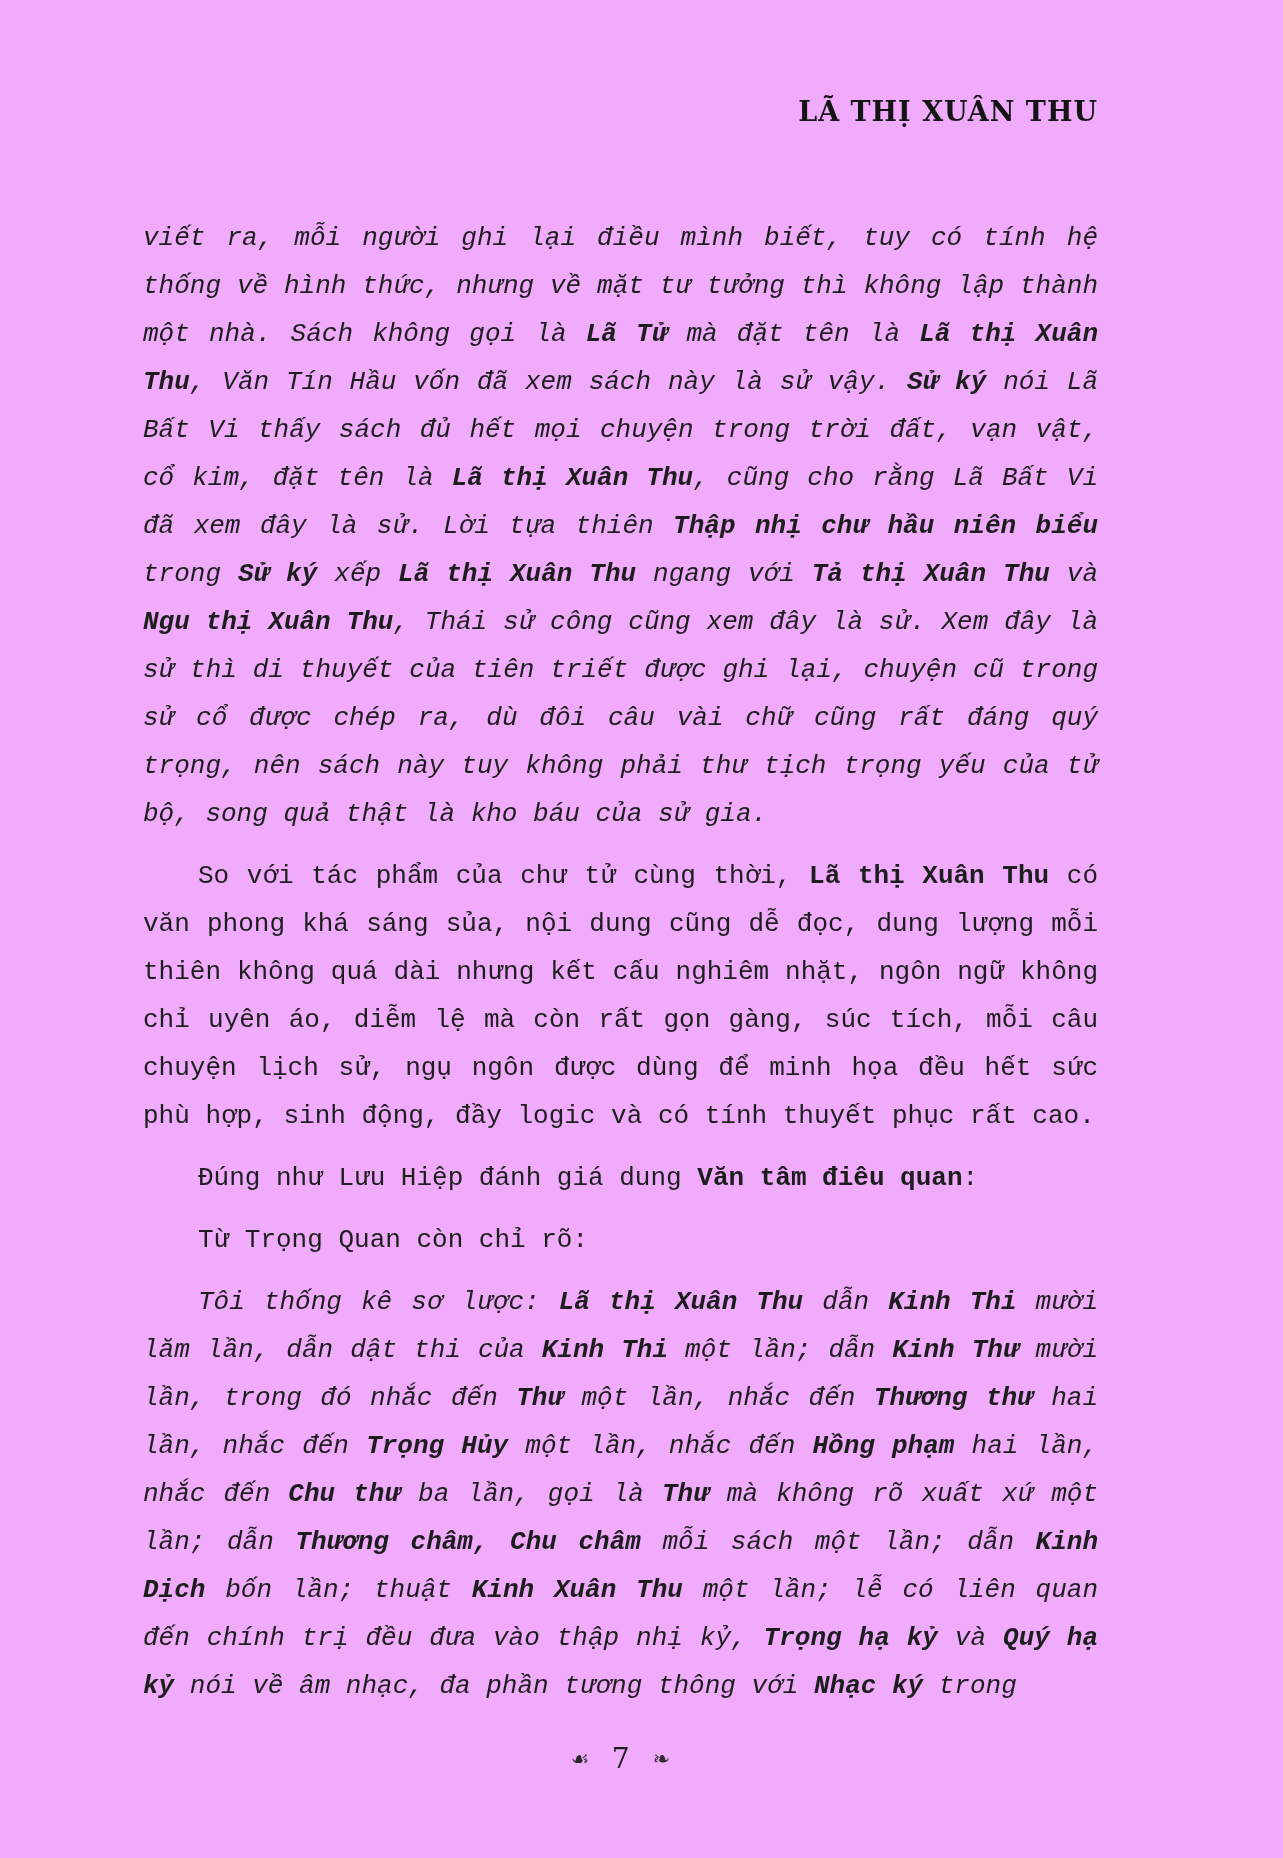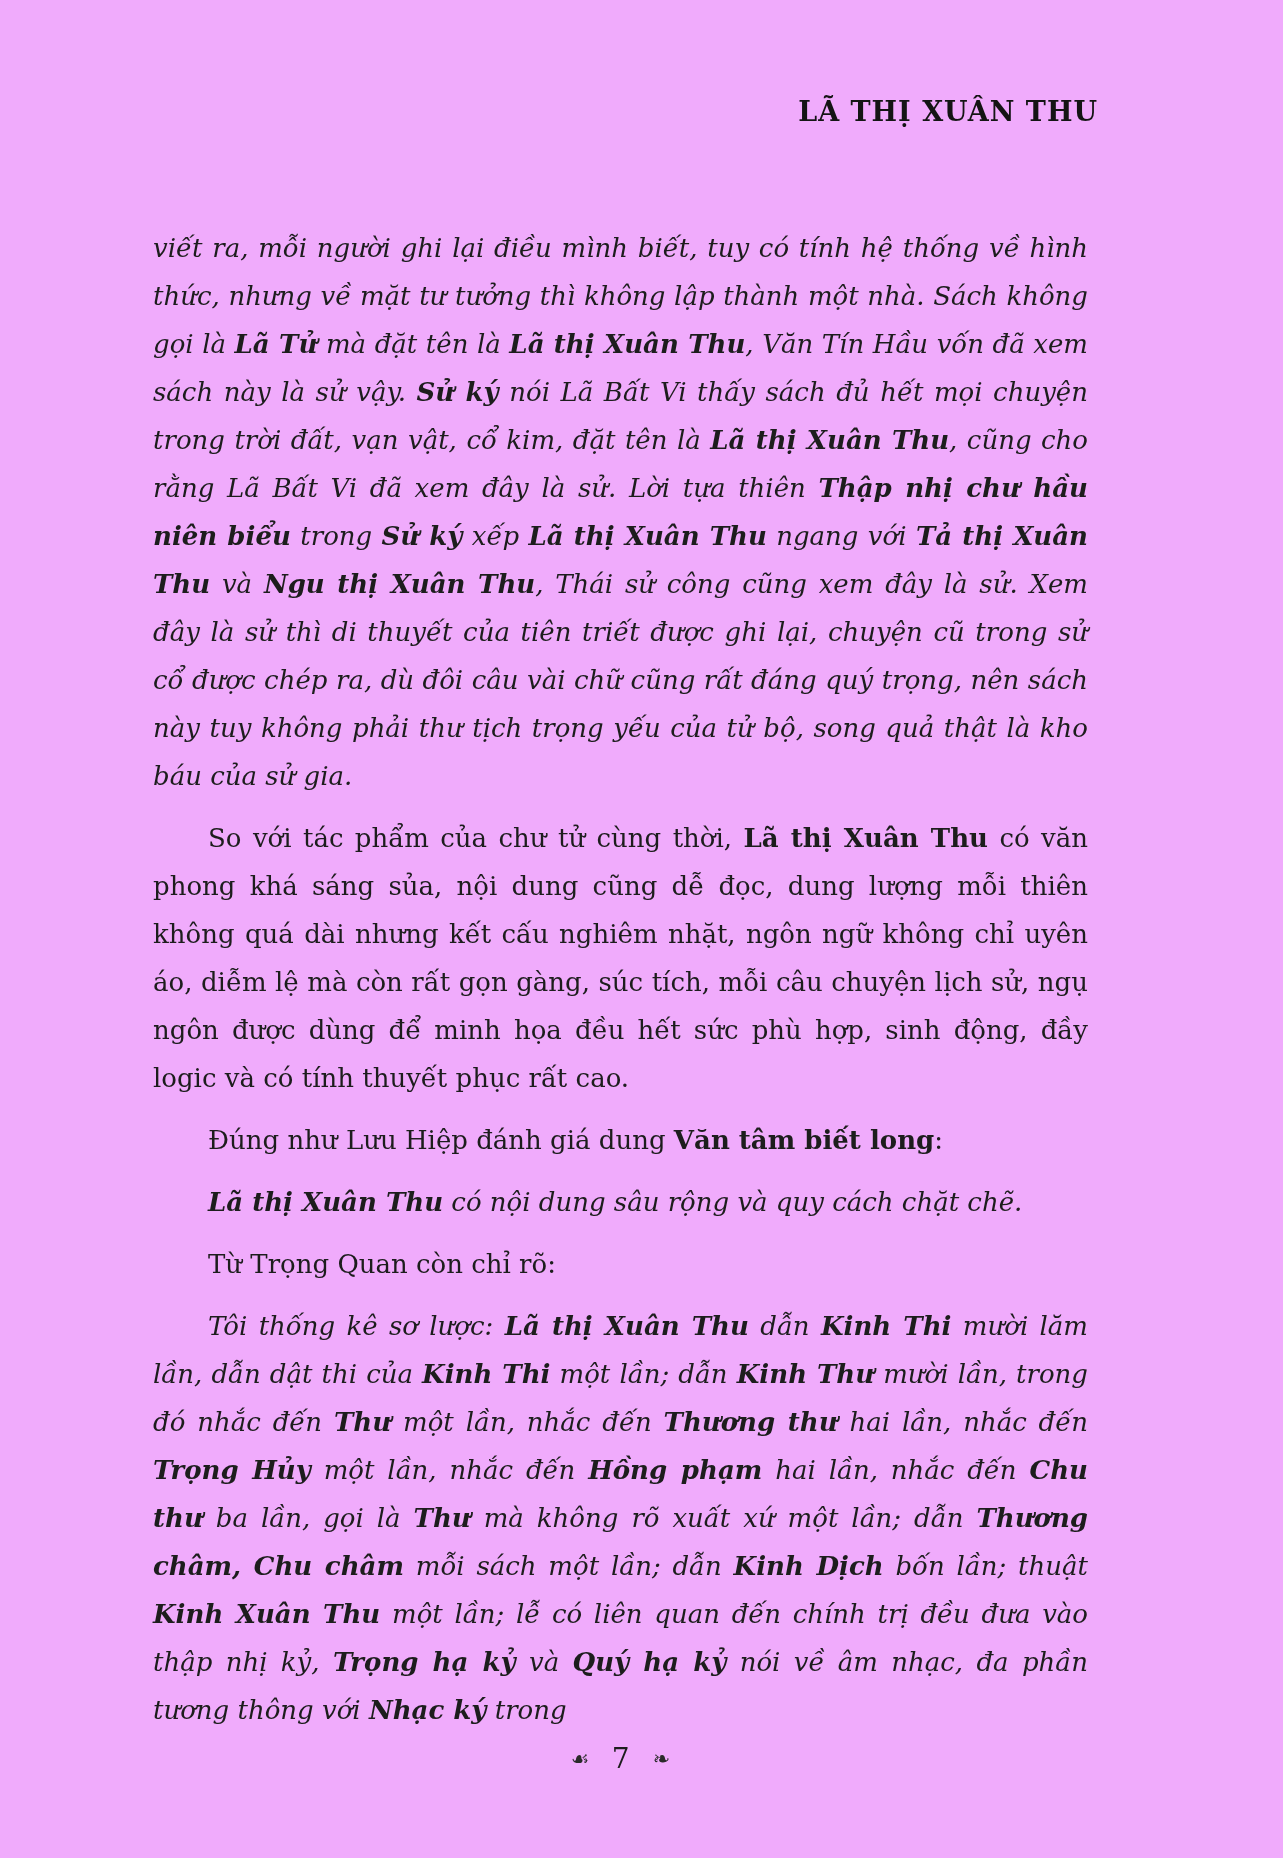--- a/index.html
+++ b/index.html
@@ -32,21 +32,22 @@
   .body-text {
     position: absolute;
     top: 214px;
     left: 143px;
     width: 955px;
     font-size: 26px;
     line-height: 48px;
     text-align: justify;
   }
   .body-text p {
-    margin: 10px;
+    margin: 0;
+    font-family: Liberation Mono, monospace;
   }
   .body-text p + p {
     margin-top: 14px;
   }
   p.italic { font-style: italic; }
   p.indent { text-indent: 55px; }
   .page-footer {
     position: absolute;
     top: 1742px;
     left: 143px;
@@ -72,22 +73,21 @@
 </head>
 <body>
 
 <div class="page">
 
   <div class="running-head">LÃ THỊ XUÂN THU</div>
 
   <div class="body-text">
     <p class="italic"><span>viết ra, mỗi người ghi lại điều mình biết, tuy có tính hệ thống về hình thức, nhưng về mặt tư tưởng thì không lập thành một nhà. Sách không gọi là </span><b>Lã Tử</b><span> mà đặt tên là </span><b>Lã thị Xuân Thu</b><span>, Văn Tín Hầu vốn đã xem sách này là sử vậy. </span><b>Sử ký</b><span> nói Lã Bất Vi thấy sách đủ hết mọi chuyện trong trời đất, vạn vật, cổ kim, đặt tên là </span><b>Lã thị Xuân Thu</b><span>, cũng cho rằng Lã Bất Vi đã xem đây là sử. Lời tựa thiên </span><b>Thập nhị chư hầu niên biểu</b><span> trong </span><b>Sử ký</b><span> xếp </span><b>Lã thị Xuân Thu</b><span> ngang với </span><b>Tả thị Xuân Thu</b><span> và </span><b>Ngu thị Xuân Thu</b><span>, Thái sử công cũng xem đây là sử. Xem đây là sử thì di thuyết của tiên triết được ghi lại, chuyện cũ trong sử cổ được chép ra, dù đôi câu vài chữ cũng rất đáng quý trọng, nên sách này tuy không phải thư tịch trọng yếu của tử bộ, song quả thật là kho báu của sử gia.</span></p>
     <p class="indent"><span>So với tác phẩm của chư tử cùng thời, </span><b>Lã thị Xuân Thu</b><span> có văn phong khá sáng sủa, nội dung cũng dễ đọc, dung lượng mỗi thiên không quá dài nhưng kết cấu nghiêm nhặt, ngôn ngữ không chỉ uyên áo, diễm lệ mà còn rất gọn gàng, súc tích, mỗi câu chuyện lịch sử, ngụ ngôn được dùng để minh họa đều hết sức phù hợp, sinh động, đầy logic và có tính thuyết phục rất cao.</span></p>
-    <p class="indent"><span>Đúng như Lưu Hiệp đánh giá dung </span><b>Văn tâm biết long</b><span>:</span></p>
-    <p class="italic indent"><b>Lã thị Xuân Thu</b><span> có nội dung sâu rộng và quy cách chặt chẽ.</span></p>
+    <p class="indent"><span>Đúng như Lưu Hiệp đánh giá dung </span><b>Văn tâm điêu quan</b><span>:</span></p>
     <p class="indent"><span>Từ Trọng Quan còn chỉ rõ:</span></p>
     <p class="italic indent"><span>Tôi thống kê sơ lược: </span><b>Lã thị Xuân Thu</b><span> dẫn </span><b>Kinh Thi</b><span> mười lăm lần, dẫn dật thi của </span><b>Kinh Thi</b><span> một lần; dẫn </span><b>Kinh Thư</b><span> mười lần, trong đó nhắc đến </span><b>Thư</b><span> một lần, nhắc đến </span><b>Thương thư</b><span> hai lần, nhắc đến </span><b>Trọng Hủy</b><span> một lần, nhắc đến </span><b>Hồng phạm</b><span> hai lần, nhắc đến </span><b>Chu thư</b><span> ba lần, gọi là </span><b>Thư</b><span> mà không rõ xuất xứ một lần; dẫn </span><b>Thương châm, Chu châm</b><span> mỗi sách một lần; dẫn </span><b>Kinh Dịch</b><span> bốn lần; thuật </span><b>Kinh Xuân Thu</b><span> một lần; lễ có liên quan đến chính trị đều đưa vào thập nhị kỷ, </span><b>Trọng hạ kỷ</b><span> và </span><b>Quý hạ kỷ</b><span> nói về âm nhạc, đa phần tương thông với </span><b>Nhạc ký</b><span> trong</span></p>
   </div>
 
   <div class="page-footer">
     <span class="ornament left">☙</span><span class="page-number">7</span><span class="ornament right">❧</span>
   </div>
 
 </div>
 

